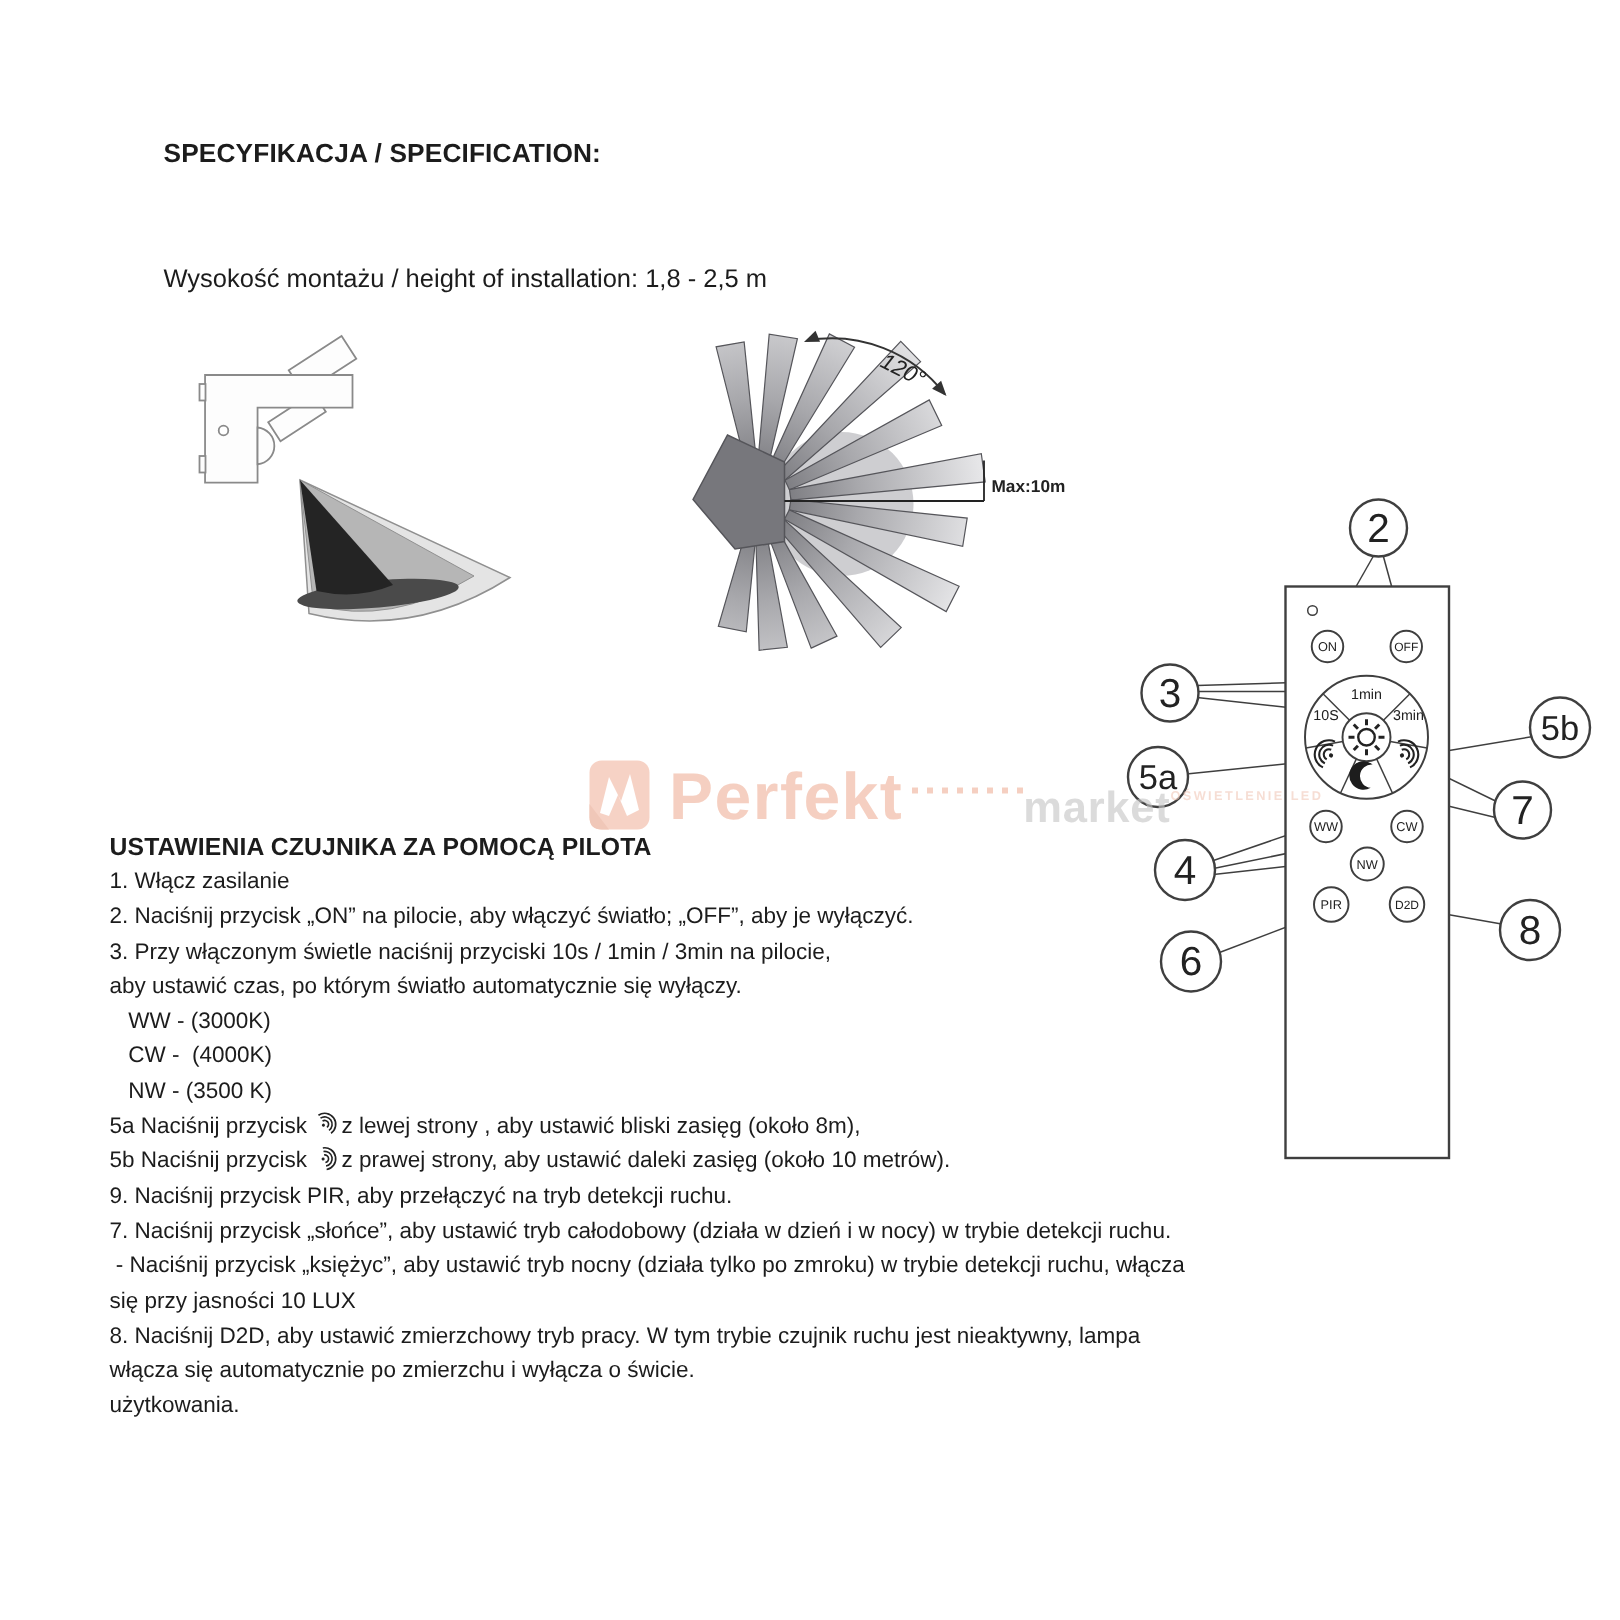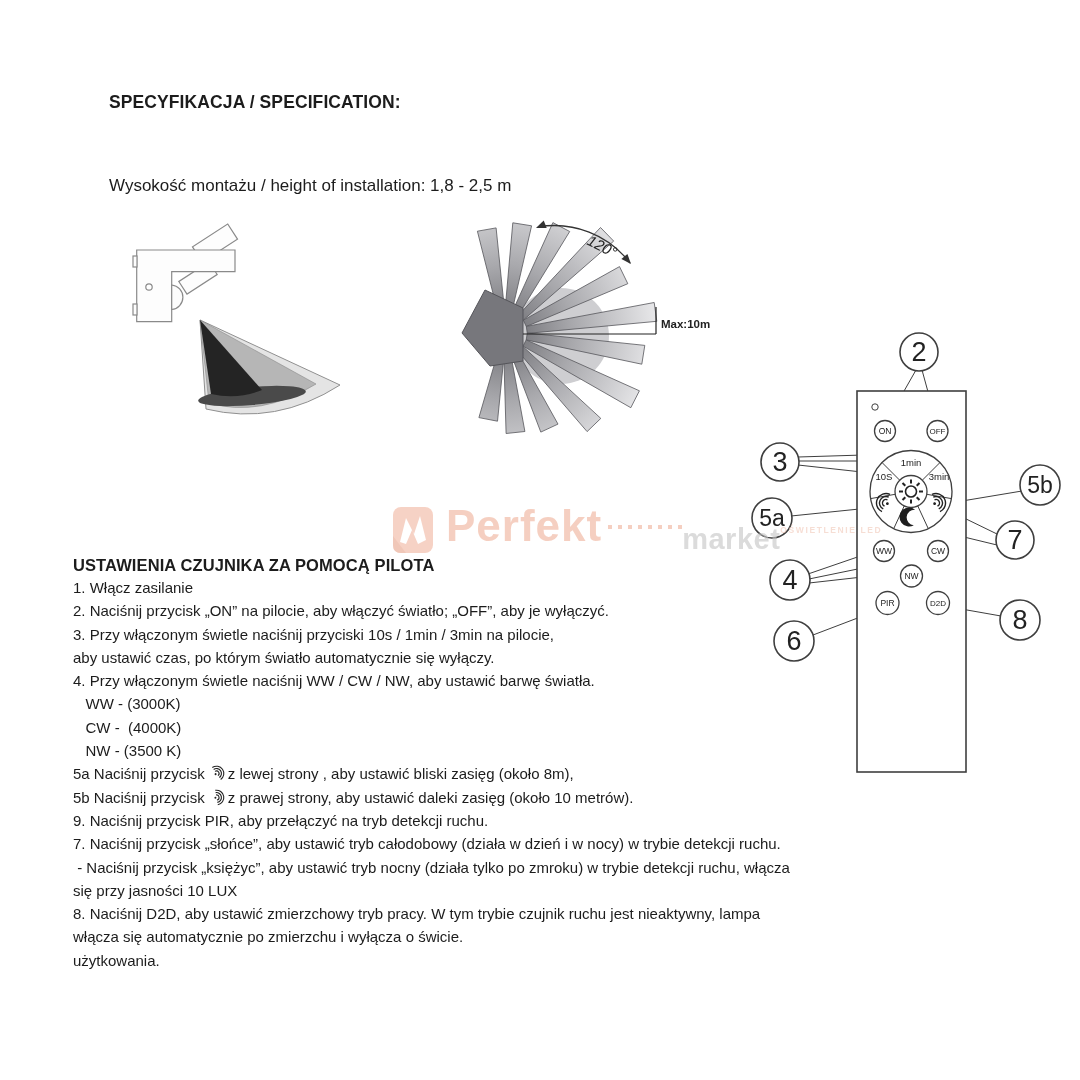--- a/index.html
+++ b/index.html
@@ -10,21 +10,21 @@
   .spec-line.l1{top:150px;}
   .spec-line.l2{top:176px;}
   .sensor-svg{position:absolute;left:110px;top:210px;}
   .fan-svg{position:absolute;left:430px;top:200px;}
   .remote-svg{position:absolute;left:740px;top:325px;}
   .section-heading{position:absolute;left:73px;top:556px;font-size:16.5px;font-weight:bold;margin:0;z-index:2;letter-spacing:.1px;}
   .instructions{position:absolute;left:73px;top:576px;width:860px;z-index:2;}
   .iline{font-size:15px;line-height:23.3px;height:23.3px;white-space:pre;}
   .iline .wave-inline{vertical-align:-3px;margin:0 3px;}
   
-  .watermark{position:absolute;left:392px;top:498px;display:flex;align-items:center;opacity:.62;z-index:1;}
+  .watermark{position:absolute;left:392px;top:498px;display:flex;align-items:flex-end;opacity:.62;z-index:1;}
   .wm-logo{flex:0 0 auto;margin-top:8px;}
   .wm-brand{font-size:44px;font-weight:bold;color:#f0b39c;line-height:1;margin-left:12px;letter-spacing:1px;}
   .wm-right{display:flex;flex-direction:row;margin-left:4px;margin-top:26px;}
   .wm-dots{display:flex;gap:6px;margin-bottom:1px;margin-left:2px;}
   .wm-dots span{width:4px;height:4px;background:#f0b39c;display:inline-block;}
   .wm-suffix{font-size:29px;color:#c6c6c6;line-height:1;font-weight:bold;letter-spacing:.5px;}
   .wm-tagline{font-size:8.5px;color:#f2cabb;letter-spacing:1.6px;margin-top:0;font-weight:bold;}
   svg text{font-family:"Liberation Sans", sans-serif;fill:#222;}
 </style>
 </head>
@@ -221,21 +221,20 @@
     </div>
   </div>
 
   <h2 class="section-heading">USTAWIENIA CZUJNIKA ZA POMOCĄ PILOTA</h2>
 
   <div class="instructions">
     <div class="iline">1. Włącz zasilanie</div>
     <div class="iline">2. Naciśnij przycisk „ON” na pilocie, aby włączyć światło; „OFF”, aby je wyłączyć.</div>
     <div class="iline">3. Przy włączonym świetle naciśnij przyciski 10s / 1min / 3min na pilocie,</div>
     <div class="iline">aby ustawić czas, po którym światło automatycznie się wyłączy.</div>
-    <div class="iline">4. Przy włączonym świetle naciśnij WW / CW / NW, aby ustawić barwę światła.</div>
     <div class="iline">   WW - (3000K)</div>
     <div class="iline">   CW -  (4000K)</div>
     <div class="iline">   NW - (3500 K)</div>
     <div class="iline"><span>5a Naciśnij przycisk</span><svg class="wave-inline" width="17" height="17" viewBox="-10 -10 20 20">
           <g transform="rotate(-35)" stroke="#222" stroke-width="1.3" fill="none">
             <path d="M0,-3 A3,3 0 0 1 0,3"></path>
             <path d="M0,-5.8 A5.8,5.8 0 0 1 0,5.8"></path>
             <path d="M0,-8.6 A8.6,8.6 0 0 1 0,8.6"></path>
             <circle cx="-1.3" cy="0" r="1.2" fill="#222" stroke="none"></circle>
           </g>

